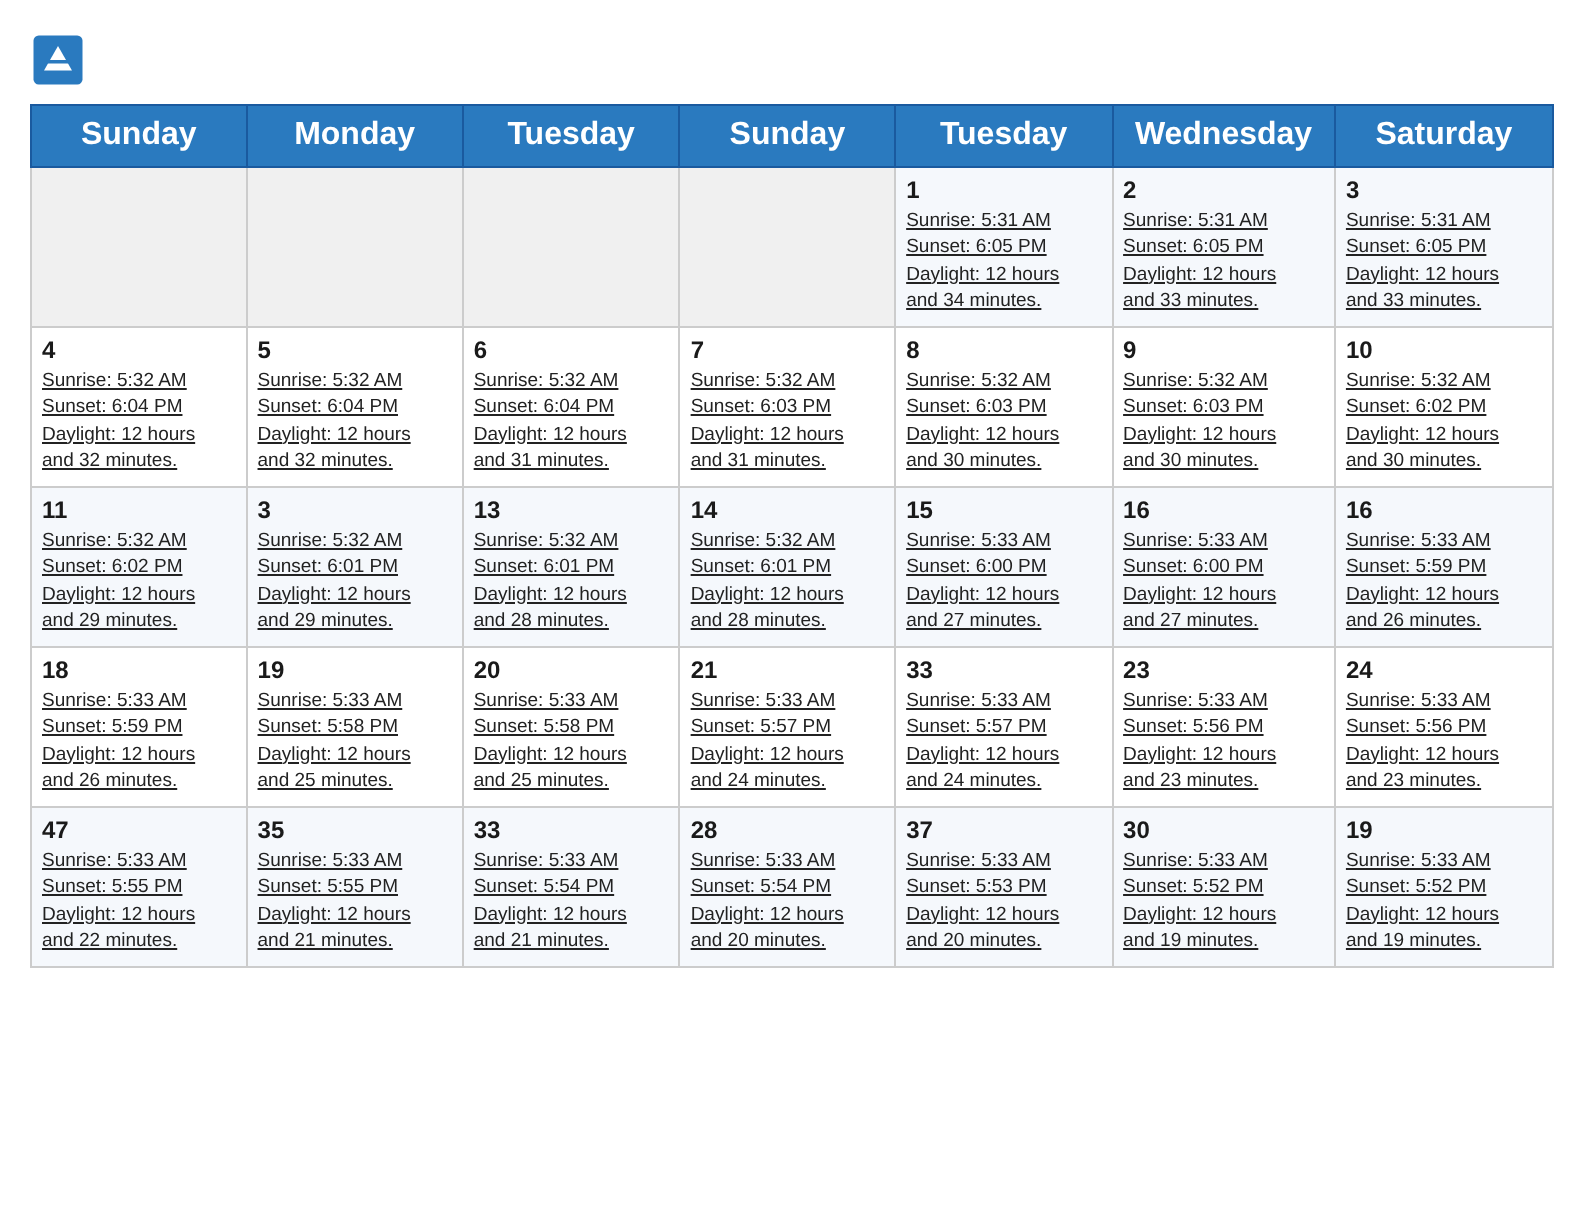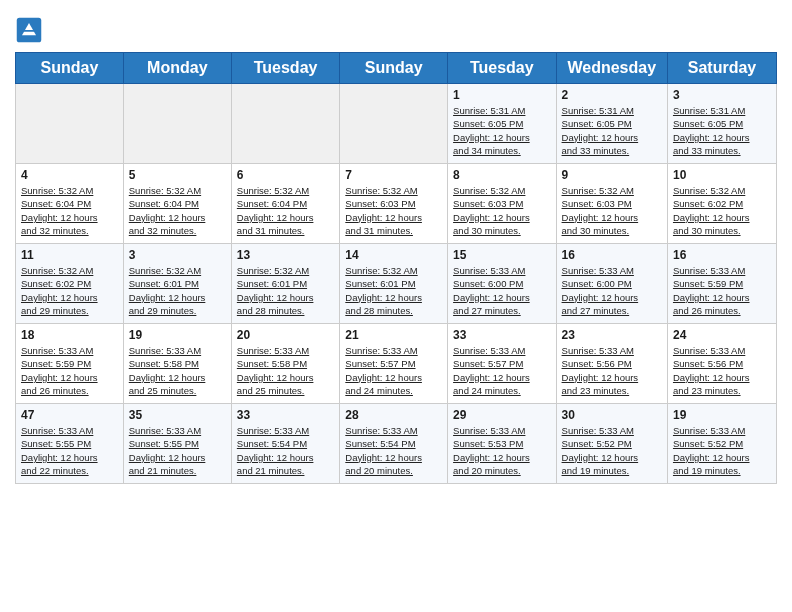--- a/index.html
+++ b/index.html
@@ -330,21 +330,21 @@
 and 21 minutes.</div>
         </td>
         <td>
           <span class="day-num">28</span>
           <div class="day-info" style="white-space: pre-line;">Sunrise: 5:33 AM
 Sunset: 5:54 PM
 Daylight: 12 hours
 and 20 minutes.</div>
         </td>
         <td>
-          <span class="day-num">29</span>
+          <span class="day-num">37</span>
           <div class="day-info" style="white-space: pre-line;">Sunrise: 5:33 AM
 Sunset: 5:53 PM
 Daylight: 12 hours
 and 20 minutes.</div>
         </td>
         <td>
           <span class="day-num">30</span>
           <div class="day-info" style="white-space: pre-line;">Sunrise: 5:33 AM
 Sunset: 5:52 PM
 Daylight: 12 hours

